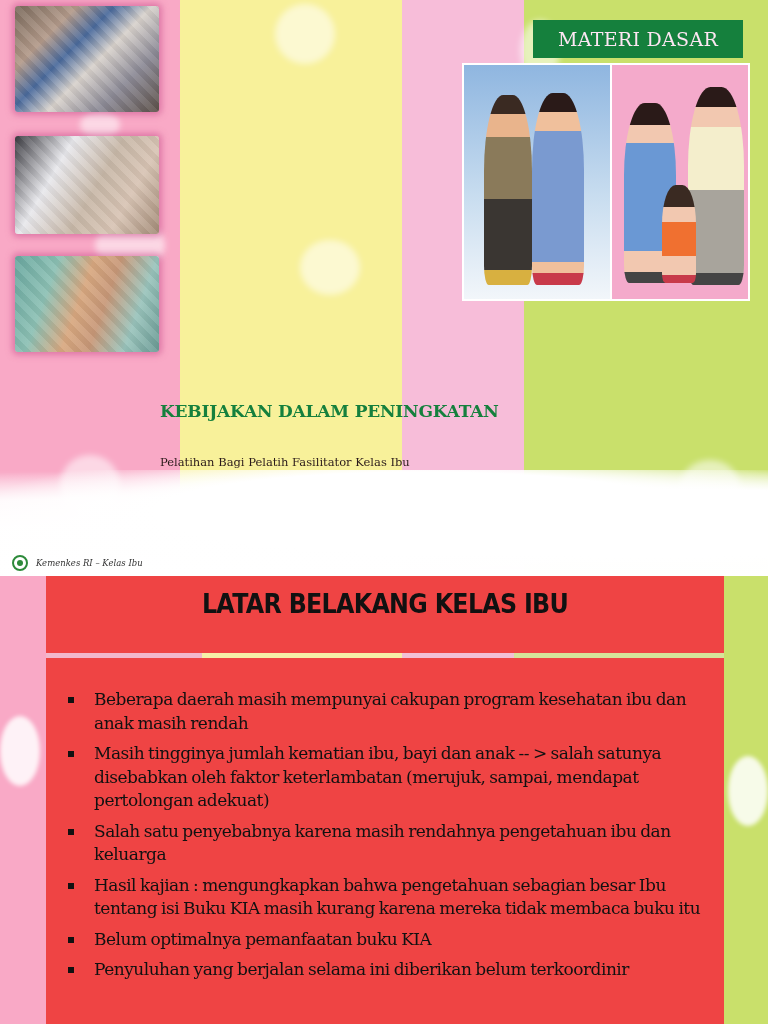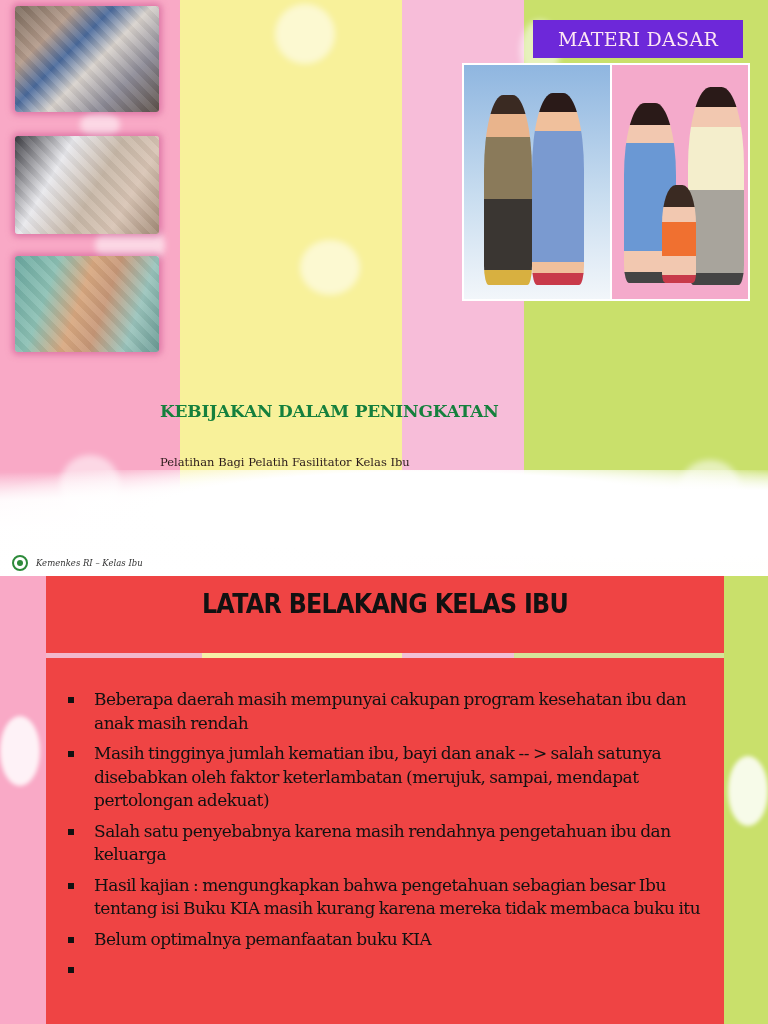--- a/index.html
+++ b/index.html
@@ -23,21 +23,21 @@
                   linear-gradient(to bottom, rgba(255,255,255,0) 0%, rgba(255,255,255,0.95) 55%, #fff 100%); }
 
     .photo { position: absolute; left: 15px; width: 144px; border-radius: 3px;
       box-shadow: 0 0 6px 3px rgba(200,80,140,0.55); overflow: hidden; }
     .photo-1 { top: 6px; height: 106px; background: linear-gradient(135deg,#7a6a5c 0%,#b39a8a 25%,#4a6a9c 40%,#d8d2cc 55%,#8c8a96 75%,#5c5048 100%); }
     .photo-2 { top: 136px; height: 98px; background: linear-gradient(120deg,#3a3a40 0%,#e8e8ec 30%,#c8b8a8 55%,#d8c4b4 75%,#a48c78 100%); }
     .photo-3 { top: 256px; height: 96px; background: linear-gradient(110deg,#6aa8a0 0%,#8cc0b4 25%,#d8a880 45%,#c89878 60%,#9ac4bc 80%,#6a9a94 100%); }
     .photo-inner { width: 100%; height: 100%; opacity: 0.5;
       background: repeating-linear-gradient(45deg, rgba(255,255,255,0.15) 0 6px, rgba(0,0,0,0.08) 6px 12px); }
 
-    .badge { position: absolute; left: 533px; top: 20px; width: 210px; height: 38px; background: #6d28d9;
+    .badge { position: absolute; left: 533px; top: 20px; width: 210px; height: 38px; background: #15803d;
       display: flex; align-items: center; justify-content: center; }
     .badge span { color: #fde6f3; font-family: "DejaVu Serif", serif; font-size: 19px; font-weight: normal; letter-spacing: 0.3px; }
 
     .illus { position: absolute; left: 462px; top: 63px; width: 288px; height: 238px; background: #fff; padding: 2px; display: flex; gap: 2px; }
     .illus-left { width: 146px; height: 100%; background: linear-gradient(to bottom, #8fb6e0 0%, #c7dcef 55%, #f2f6fa 100%); position: relative; }
     .illus-right { flex: 1; height: 100%; background: #f4aacb; position: relative; }
     .fig { position: absolute; border-radius: 40% 40% 10% 10%; }
 
     .slide1-title { position: absolute; left: 160px; top: 400px; font-family: "DejaVu Serif", serif; font-weight: bold;
       font-size: 17px; line-height: 23px; color: #15803d; letter-spacing: -0.2px; }
@@ -134,15 +134,15 @@
     <div style="width:112px;background:#f2c0d6;"></div>
     <div style="width:210px;background:#d6e49a;"></div>
   </div>
 
   <ul class="bullets">
     <li><span class="bullet"></span><span>Beberapa daerah masih mempunyai cakupan  program kesehatan ibu dan anak masih rendah</span></li>
     <li><span class="bullet"></span><span>Masih tingginya jumlah kematian ibu, bayi dan anak -- &gt; salah satunya disebabkan oleh faktor keterlambatan  (merujuk, sampai, mendapat pertolongan adekuat)</span></li>
     <li><span class="bullet"></span><span>Salah satu penyebabnya karena masih rendahnya pengetahuan ibu dan keluarga</span></li>
     <li><span class="bullet"></span><span>Hasil kajian : mengungkapkan bahwa pengetahuan sebagian besar Ibu tentang isi Buku KIA masih kurang karena mereka tidak membaca buku itu</span></li>
     <li><span class="bullet"></span><span>Belum optimalnya pemanfaatan buku KIA</span></li>
-    <li><span class="bullet"></span></li>
+    <li><span class="bullet"></span><span>Penyuluhan yang berjalan selama ini diberikan belum terkoordinir</span></li>
   </ul>
 </section>
 
 </body></html>

